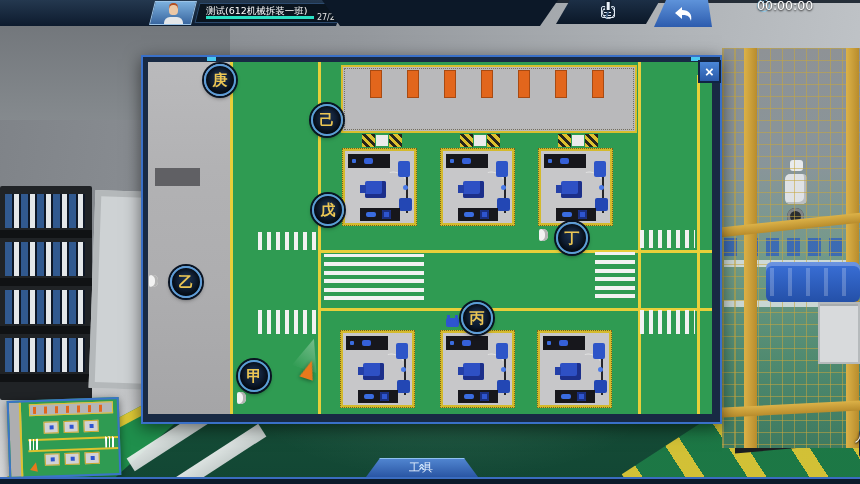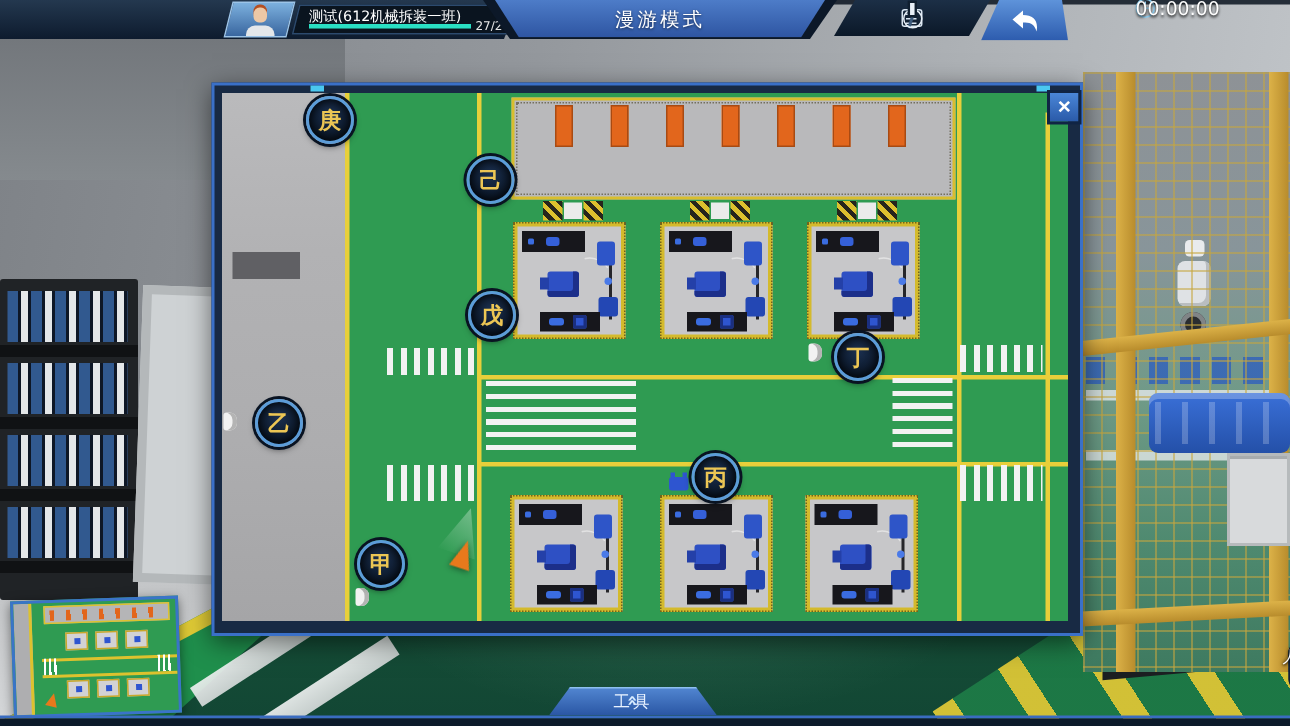--- a/index.html
+++ b/index.html
@@ -259,21 +259,20 @@
   <div class="name-plate">
     <div class="name-plate-in">
       <span class="player-name">测试(612机械拆装一班)</span>
       <div class="prog-track">
         <div class="prog-fill"></div>
       </div>
       <span class="prog-count">27/27</span>
     </div>
   </div>
   <div class="mode-panel-bg"></div>
-  <div class="mode-panel">漫游模式</div>
   <div class="icons-block">
     <div class="journal-icon"></div>
     <div class="icon-divider"></div>
     <div class="power-icon"></div>
   </div>
   <div class="back-block">
     <svg width="22" height="18" viewBox="0 0 22 18">
       <path d="M10 2 L3 8 l7 6 v-4 c5 -0.5 8 1.5 9 6 1.5 -7 -2 -11 -9 -11 z" fill="#ffffff"></path>
     </svg>
   </div>

